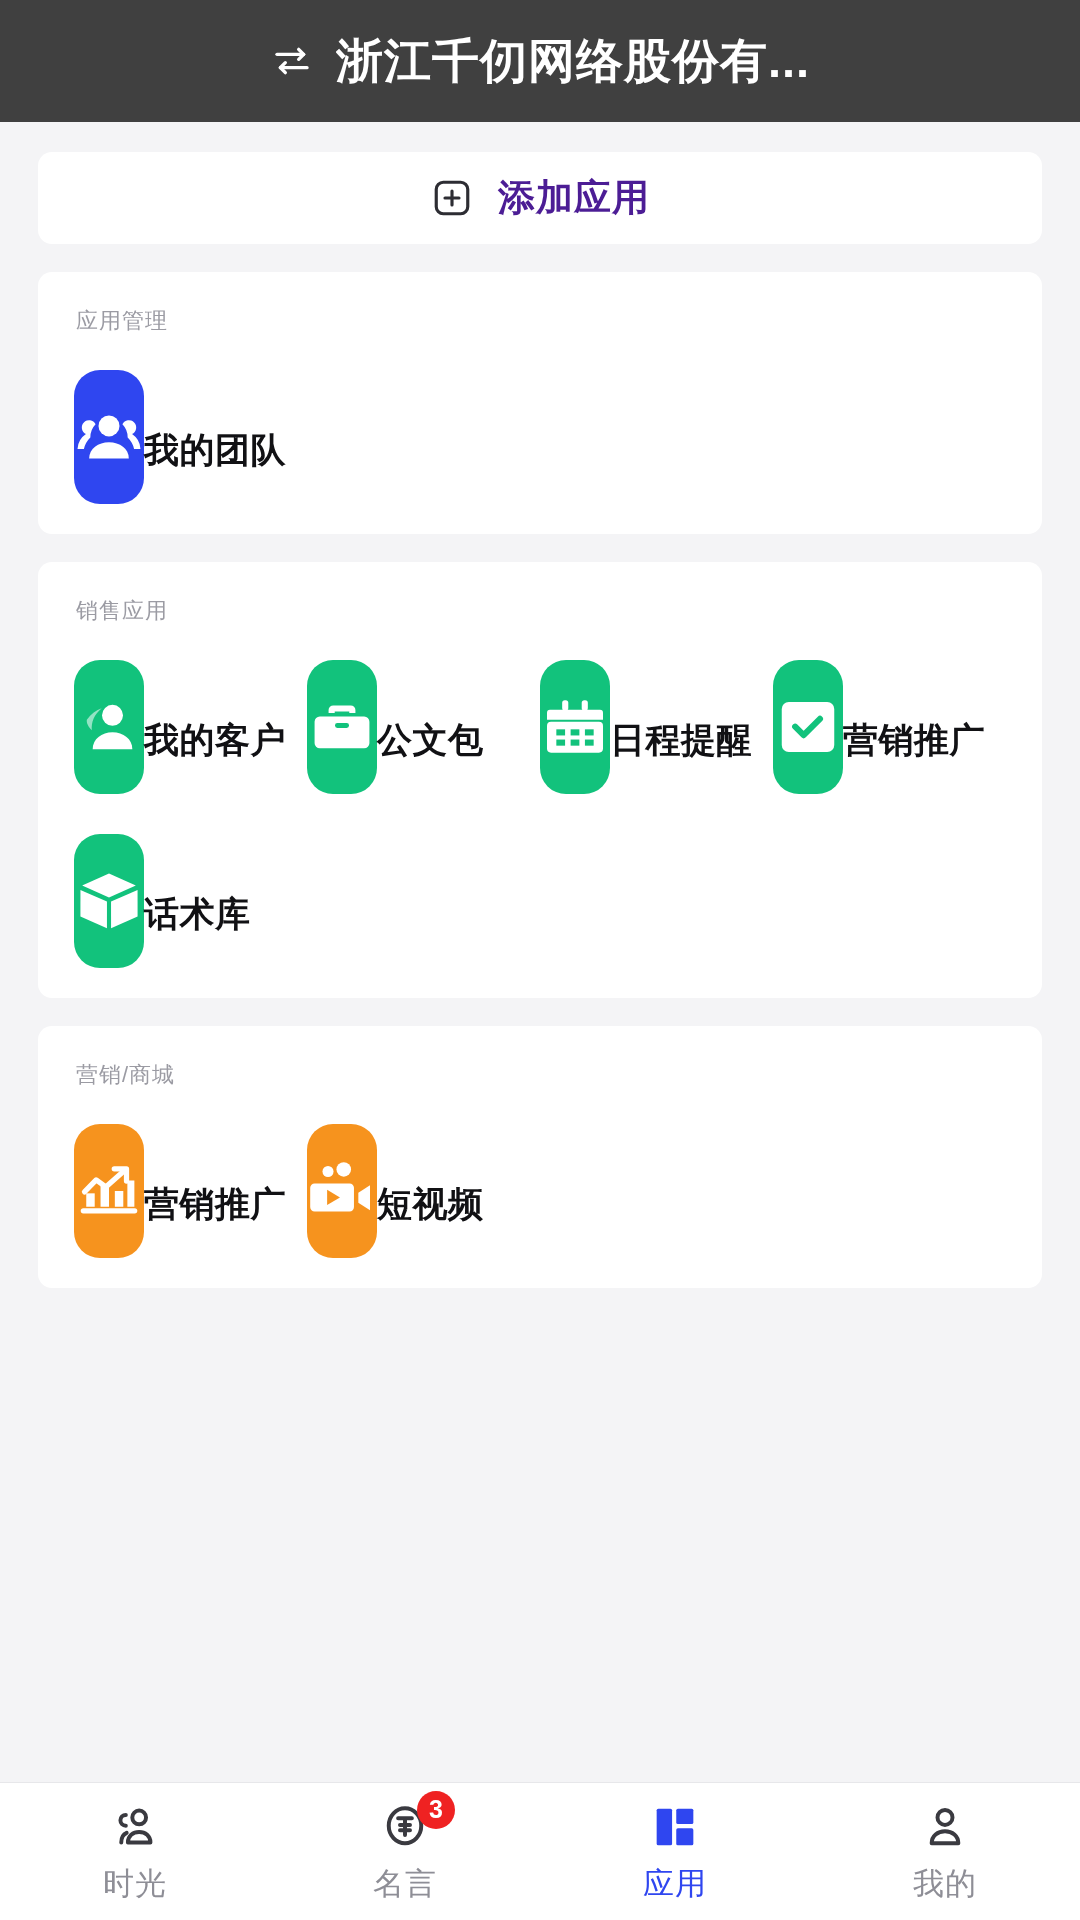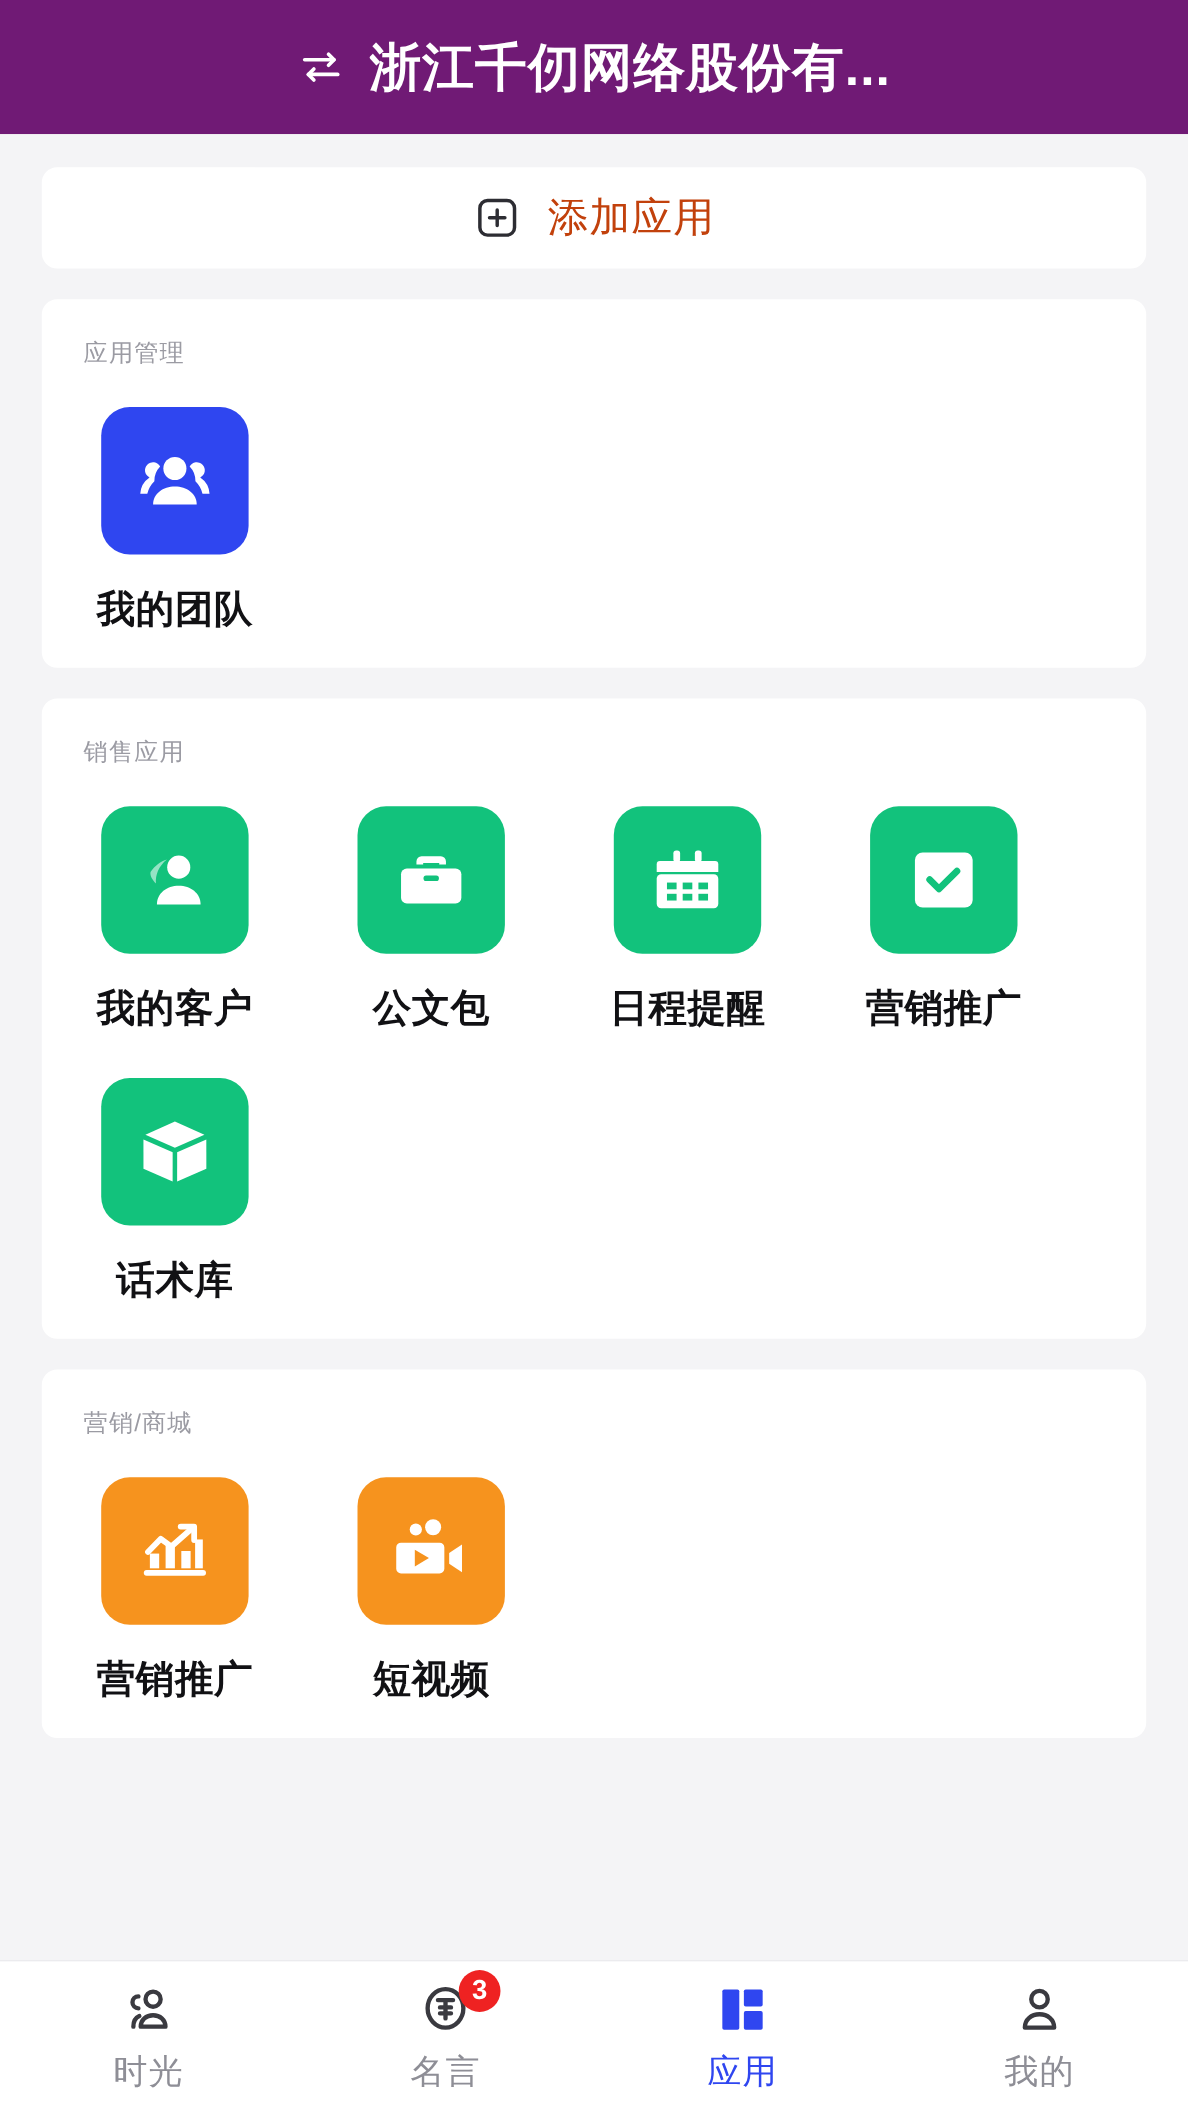--- a/index.html
+++ b/index.html
@@ -12,21 +12,21 @@
   #app {
     position: relative;
     width: 1080px; height: 1920px;
     display: flex; flex-direction: column;
     background: #f4f4f6;
   }
 
   
   .header {
     height: 122px; flex: 0 0 122px;
-    background: #701a75;
+    background: #404040;
     display: flex; align-items: center; justify-content: center;
     gap: 22px;
   }
   .header-swap {
     display: inline-flex; align-items: center; justify-content: center;
     width: 44px; height: 44px;
     color: #ffffff;
   }
   .header-title {
     color: #ffffff;
@@ -59,41 +59,41 @@
     display: flex; align-items: center; justify-content: center;
     gap: 24px;
     margin-top: 30px;
   }
   .add-icon {
     width: 44px; height: 44px;
     display: inline-flex; align-items: center; justify-content: center;
     color: #2d2d33;
   }
   .add-label {
-    font-size: 37px; font-weight: 400; color: #c2410c;
+    font-size: 37px; font-weight: 700; color: #4c1d95;
     letter-spacing: 1px;
   }
 
   
   .section { padding-top: 34px; padding-bottom: 30px; }
   .section-title {
     font-size: 22px;
     color: #9b9ba3;
     font-weight: 400;
     padding-left: 2px;
     margin-bottom: 34px;
     letter-spacing: 1px;
   }
   .grid {
     display: grid;
     grid-template-columns: repeat(4, 1fr);
     row-gap: 40px;
   }
   .app {
-    display: flex; flex-direction: column; align-items: center;
+    display: flex; flex-direction: row; align-items: center;
     width: 170px;
   }
   .app-icon {
     width: 134px; height: 134px;
     border-radius: 26px;
     display: flex; align-items: center; justify-content: center;
   }
   .app-icon svg { display: block; }
   .app-label {
     margin-top: 26px;

